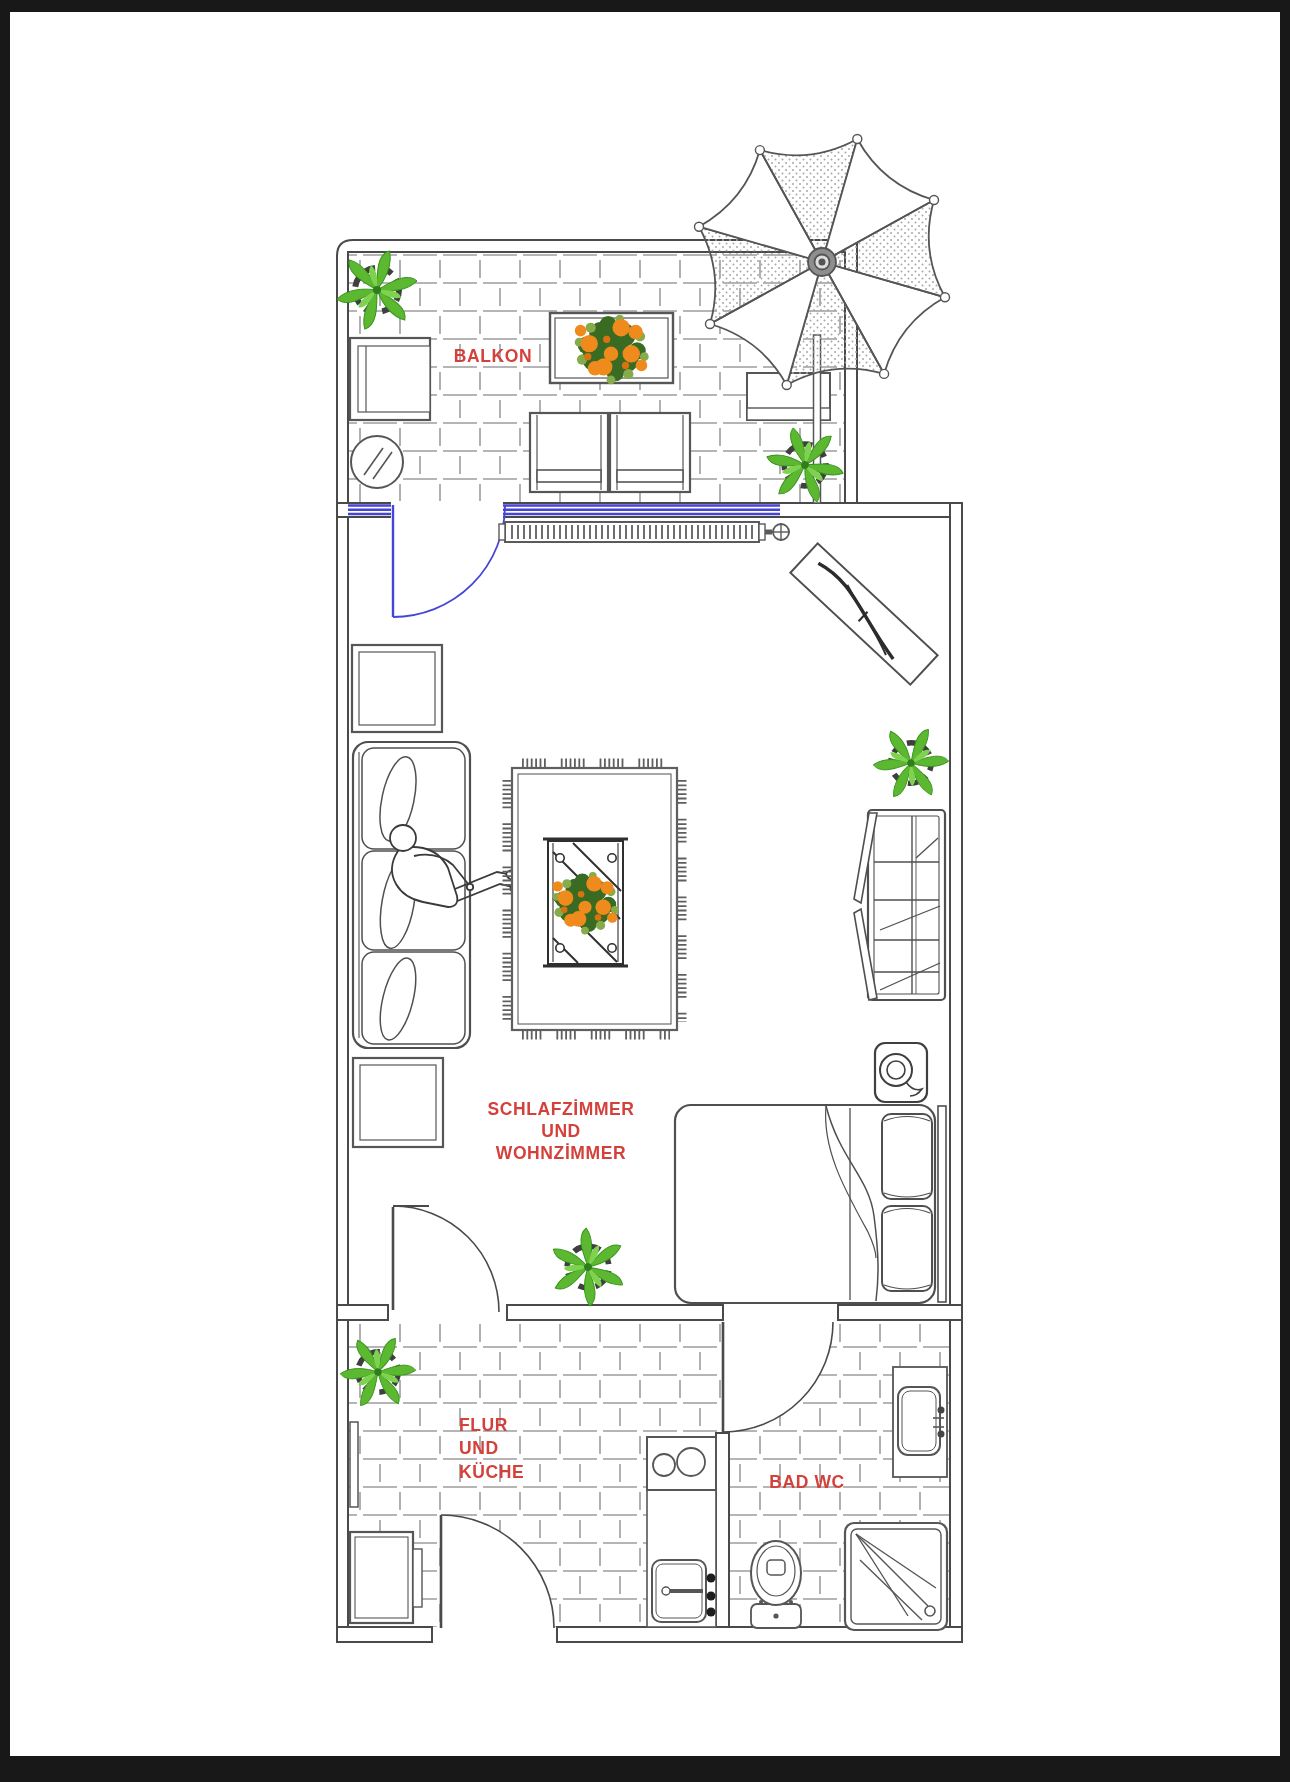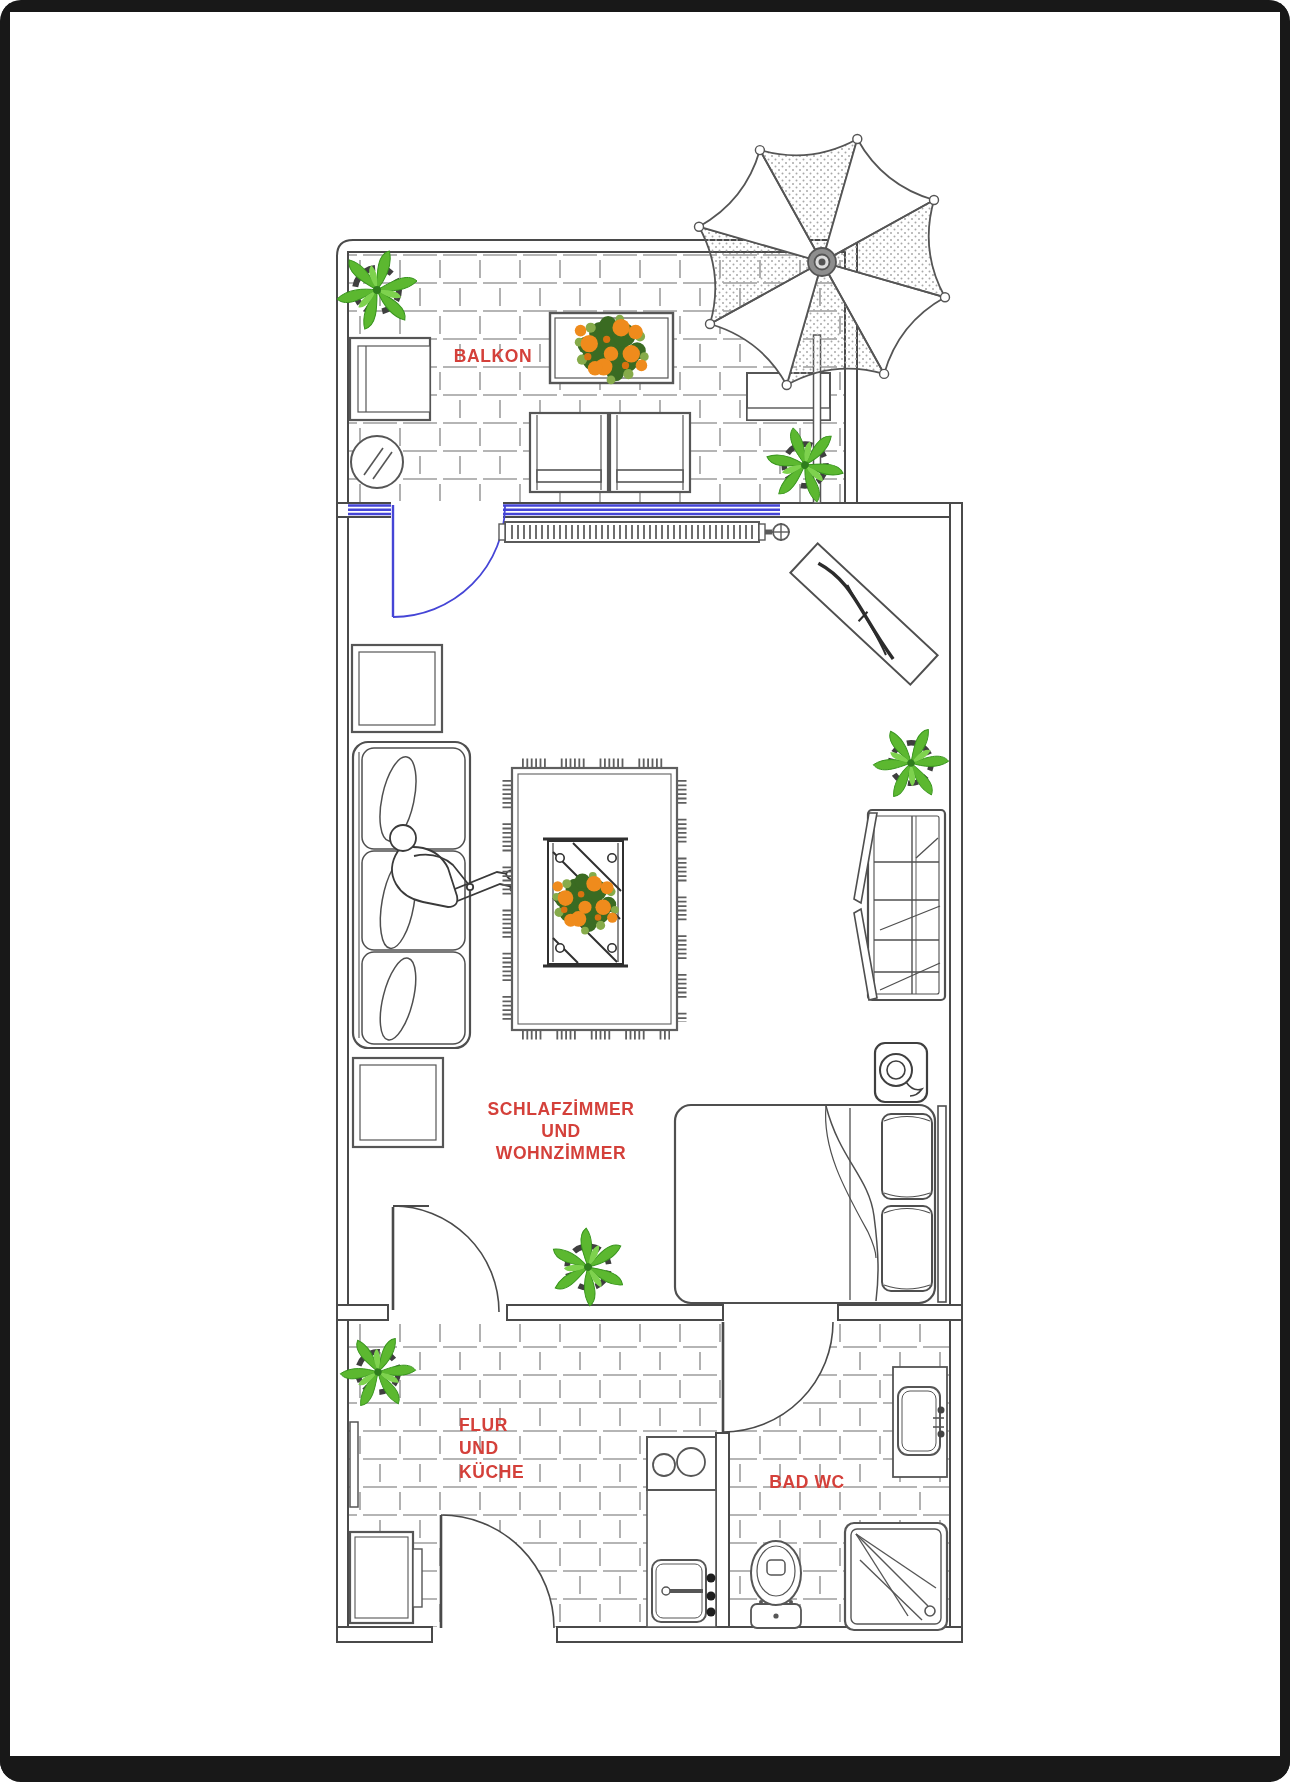--- a/index.html
+++ b/index.html
@@ -1,17 +1,17 @@
 <!DOCTYPE html>
 <html><head>
 <meta charset="utf-8">
 <style>
   html,body{margin:0;padding:0;background:#ffffff;}
   .screen{position:relative;width:1290px;height:1782px;background:#fff;overflow:hidden;
-          font-family:"Liberation Sans",sans-serif;border-radius:21px;}
+          font-family:"Liberation Sans",sans-serif;}
   svg{position:absolute;left:0;top:0;}
   text.room-label{fill:#d4403a;font-weight:bold;font-size:17.5px;letter-spacing:0.6px;
                   font-family:"Liberation Sans",sans-serif;}
 </style>
 </head>
 <body>
 
 <div class="screen">
 <svg width="1290" height="1782" viewBox="0 0 1290 1782">
   <defs>

